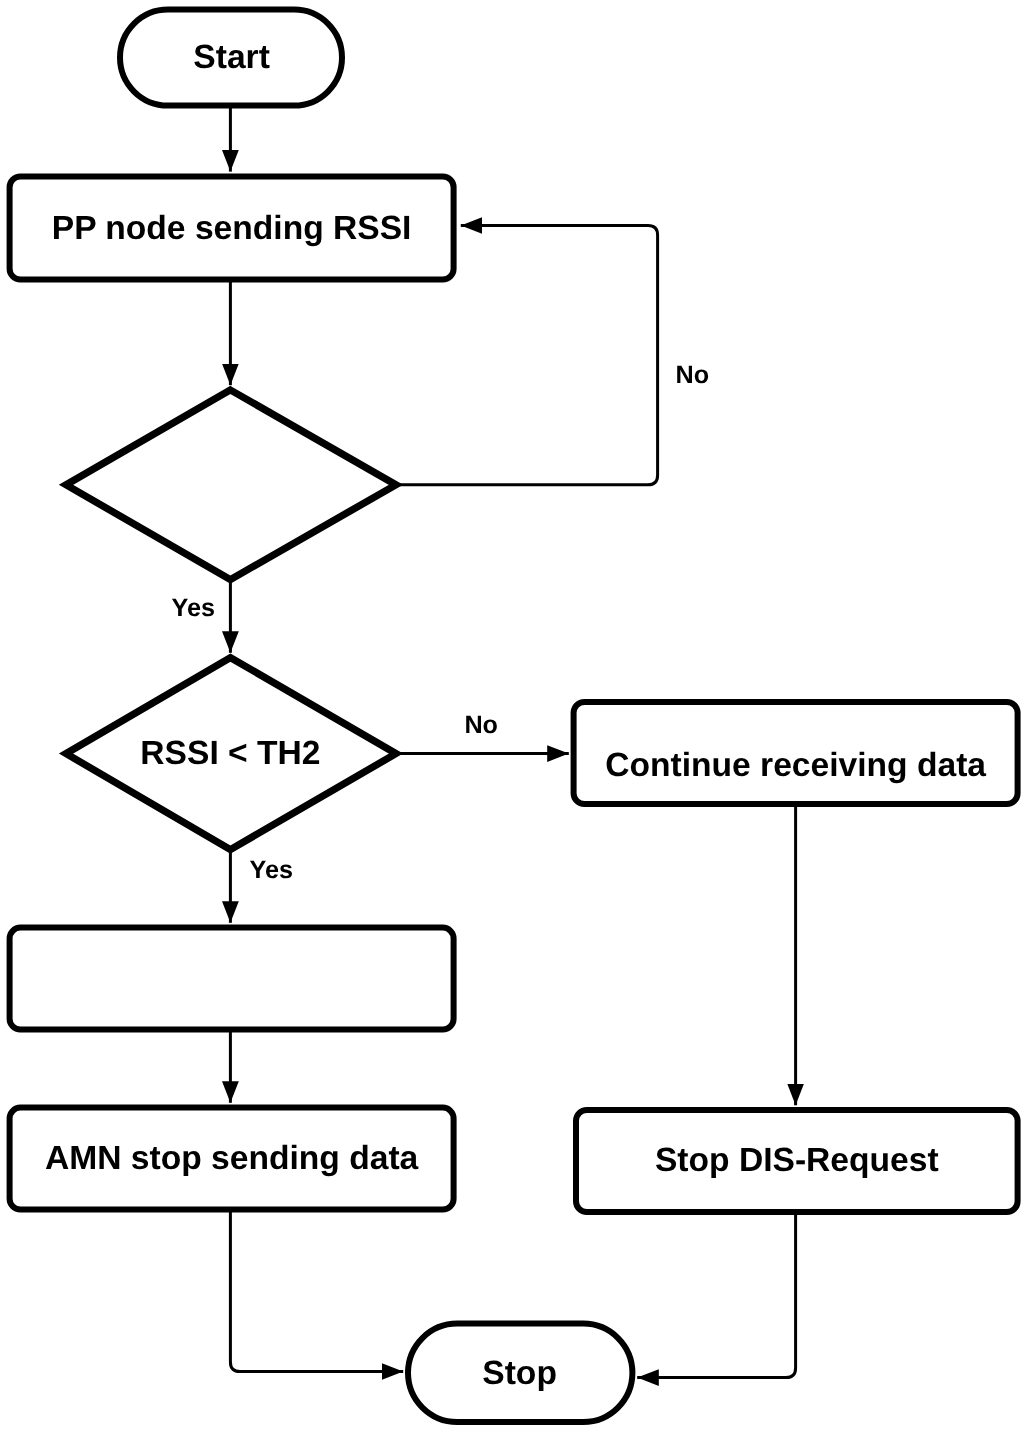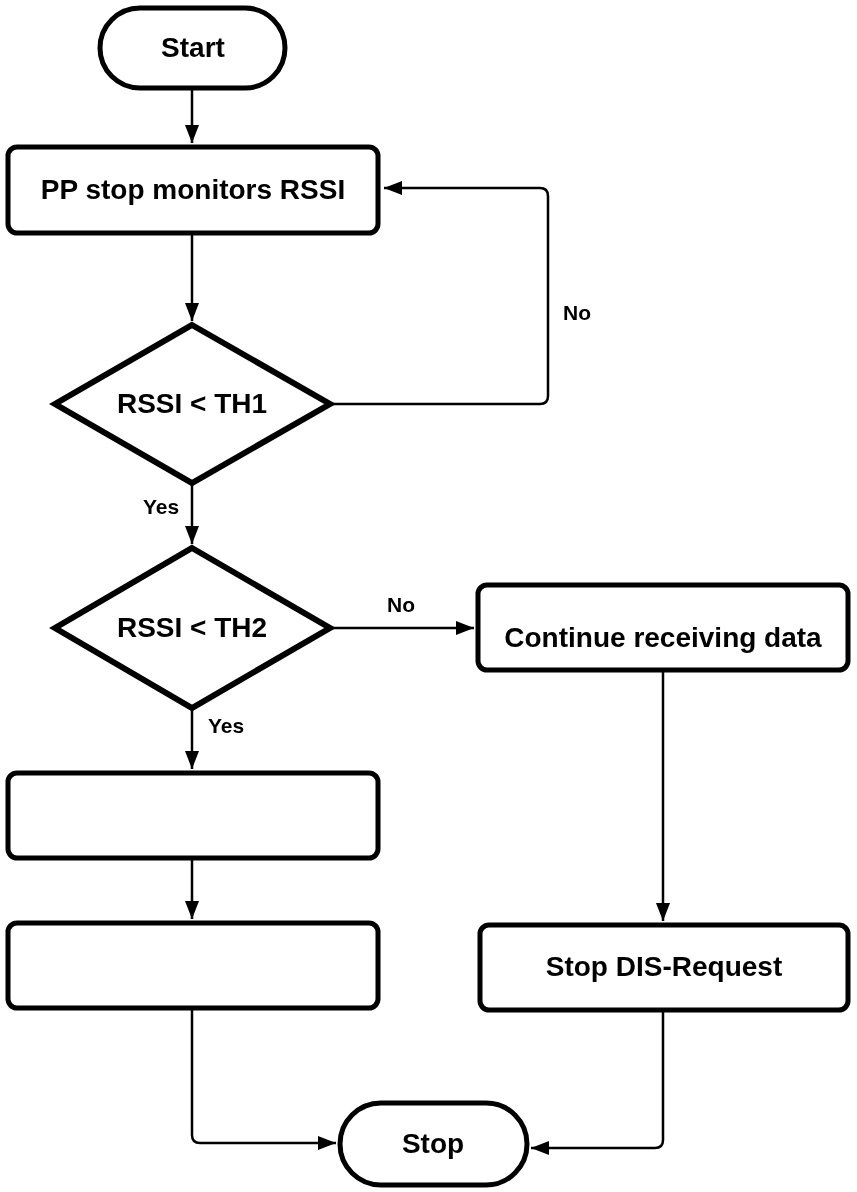--- a/index.html
+++ b/index.html
@@ -86,29 +86,29 @@
     <polygon class="diamond" points="192,548 330,628 192,708 55,628"></polygon>
     <rect class="shape" x="478" y="585" width="370" height="85" rx="9" ry="9"></rect>
     <rect class="shape" x="8" y="773" width="370" height="85" rx="9" ry="9"></rect>
     <rect class="shape" x="8" y="923" width="370" height="85" rx="9" ry="9"></rect>
     <rect class="shape" x="480" y="925" width="368" height="85" rx="9" ry="9"></rect>
     <rect class="shape" x="340" y="1103" width="187" height="82" rx="41" ry="41"></rect>
   </svg>
 
   <div class="node-label" style="left:193px; top:48px;">Start</div>
 
-  <div class="node-label" style="left:193px; top:190px;">PP stop monitors RSSI</div>
+  <div class="node-label" style="left:193px; top:190px;">PP node sending RSSI</div>
 
-  <div class="node-label" style="left:192px; top:404px;">RSSI &lt; TH1</div>
 
   <div class="node-label" style="left:192px; top:628px;">RSSI &lt; TH2</div>
 
   <div class="node-label" style="left:663px; top:627px;margin-top:11px;">Continue receiving data</div>
 
 
+  <div class="node-label" style="left:193px; top:965px;">AMN stop sending data</div>
 
   <div class="node-label" style="left:664px; top:967px;">Stop DIS-Request</div>
 
   <div class="node-label" style="left:433px; top:1144px;">Stop</div>
 
   <div class="edge-label" style="left:577px; top:313px;">No</div>
 
   <div class="edge-label" style="left:161px; top:507px;">Yes</div>
 
   <div class="edge-label" style="left:401px; top:605px;">No</div>

